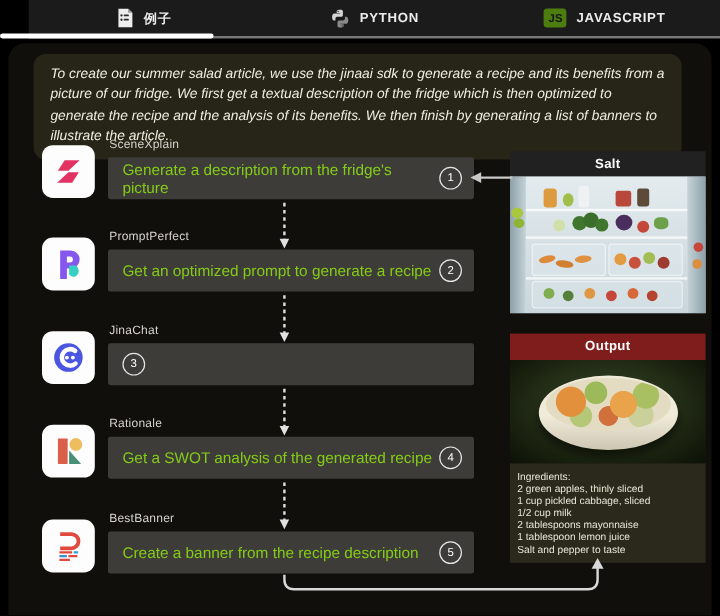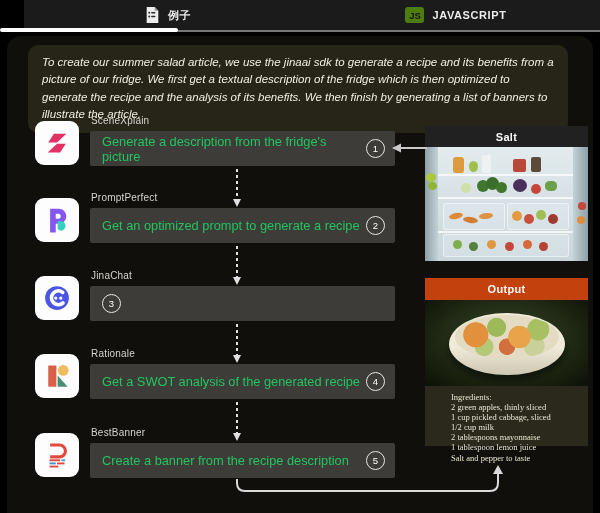--- a/index.html
+++ b/index.html
@@ -42,34 +42,34 @@
     border-radius:9px;display:flex;align-items:center;justify-content:center;z-index:2;
   }
   .step-label{
     position:absolute;left:91px;font-size:10px;color:#d6d3cd;letter-spacing:.2px;z-index:2;
   }
   .step-box{
     position:absolute;left:90px;width:305px;height:35px;background:#3d3c39;
     border-radius:2px;display:flex;align-items:center;
     padding:0 10px 0 12px;box-sizing:border-box;z-index:2;
   }
-  .step-text{flex:1;font-size:12.8px;color:#22c55e}
+  .step-text{flex:1;font-size:12.8px;color:#84cc16}
   .num-badge{
     width:17px;height:17px;border:1.4px solid #e6e6e6;border-radius:50%;
     display:flex;align-items:center;justify-content:center;
     font-size:9.5px;color:#fff;flex:none;
   }
   
   .side-panel{position:absolute;left:425px;width:163px;z-index:2}
   .panel-head{
     height:21px;display:flex;align-items:center;justify-content:center;
     font-size:11px;font-weight:bold;color:#fafafa;letter-spacing:.3px;
   }
   .ip-head{background:#212121}
-  .op-head{background:#c2410c;height:22px}
+  .op-head{background:#7f1d1d;height:22px}
   .fridge{position:relative;height:114px;overflow:hidden;background:linear-gradient(#b6c3c9,#e2e9ec)}
   .fr-wall{position:absolute;left:13px;right:15px;top:0;bottom:0;background:linear-gradient(#e3ebee,#c9d6db)}
   .fr-door-l{position:absolute;left:0;top:0;width:13px;height:114px;background:linear-gradient(90deg,#8da0a8,#c3d2d7)}
   .fr-door-r{position:absolute;right:0;top:0;width:15px;height:114px;background:linear-gradient(270deg,#8da0a8,#c3d2d7)}
   .fr-shelf{position:absolute;left:13px;right:15px;height:2px;background:rgba(255,255,255,.75)}
   .b{position:absolute;border-radius:50%}
   .fr-drawer{position:absolute;background:rgba(240,248,250,.25);border:1px solid rgba(255,255,255,.5);border-radius:3px}
   .salad{
     position:relative;height:86px;overflow:hidden;
     background:radial-gradient(ellipse at 50% 45%, #3c4d2c 0%, #1a220f 70%, #0c1007 100%);
@@ -85,41 +85,48 @@
       radial-gradient(circle at 20% 45%, #e2903c 0 14%, #0000 15%),
       radial-gradient(circle at 40% 28%, #9cba5a 0 13%, #0000 14%),
       radial-gradient(circle at 62% 50%, #e8a34b 0 16%, #0000 17%),
       radial-gradient(circle at 80% 33%, #a8c061 0 12%, #0000 13%),
       radial-gradient(circle at 50% 72%, #d2703d 0 13%, #0000 14%),
       radial-gradient(circle at 76% 70%, #c9d09a 0 12%, #0000 13%),
       radial-gradient(circle at 28% 72%, #b5c878 0 11%, #0000 12%),
       #e3dcc3;
   }
   .ingredients{
-    background:#2b291b;padding:6px 26px 6px;box-sizing:border-box;height:60px;
-    font-size:8.5px;line-height:10.1px;color:#eae6d6;font-family:Liberation Serif, serif;
+    background:#2b291b;padding:6px 6px 6px;box-sizing:border-box;height:83px;
+    font-size:8.5px;line-height:10.1px;color:#eae6d6;
   }
   .conn-overlay{position:absolute;left:0;top:0;z-index:4;pointer-events:none}
 </style>
 </head>
 <body>
 
 <div class="tabbar">
   <div class="tab">
     <svg width="15" height="16" viewBox="0 0 20 22">
       <path fill="#ededed" d="M2 0 h11 l5 5 v17 H2 Z"></path>
       <path fill="#9a9a9a" d="M13 0 l5 5 h-5 Z"></path>
       <circle cx="5.5" cy="8" r="1.3" fill="#2b2b2b"></circle>
         <rect x="8" y="7" width="6" height="2" rx="1" fill="#2b2b2b"></rect>
       <circle cx="5.5" cy="13" r="1.3" fill="#2b2b2b"></circle>
         <rect x="8" y="12" width="6" height="2" rx="1" fill="#2b2b2b"></rect>
     </svg>
     <span>例子</span>
   </div>
   <div class="tab">
+    <svg width="17" height="17" viewBox="0 0 24 24">
+      <path fill="#d4d4d4" d="M11.9 1.5c-4.3 0-4 1.9-4 1.9v2h4.1v.6H5.3s-2.8-.3-2.8 4.1 2.4 4.2 2.4 4.2h1.5v-2s-.1-2.4 2.4-2.4h4.1s2.3 0 2.3-2.2V3.6s.4-2.1-3.3-2.1zM9.6 2.8a.74.74 0 1 1 0 1.5.74.74 0 0 1 0-1.5z"></path>
+      <path fill="#8a8a8a" d="M12.1 22.5c4.3 0 4-1.9 4-1.9v-2H12v-.6h6.7s2.8.3 2.8-4.1-2.4-4.2-2.4-4.2h-1.5v2s.1 2.4-2.4 2.4h-4.1s-2.3 0-2.3 2.2v3.7s-.4 2.5 3.3 2.5zm2.3-1.3a.74.74 0 1 1 0-1.5.74.74 0 0 1 0 1.5z"></path>
+    </svg>
+    <span>PYTHON</span>
+  </div>
+  <div class="tab">
     <span class="js-badge">JS</span>
     <span>JAVASCRIPT</span>
   </div>
 </div>
 <div class="active-underline"></div>
 
 <div class="panel"></div>
 
 <div class="desc">To create our summer salad article, we use the jinaai sdk to generate a recipe and its benefits from a picture of our fridge. We first get a textual description of the fridge which is then optimized to generate the recipe and the analysis of its benefits. We then finish by generating a list of banners to illustrate the article.</div>
 

